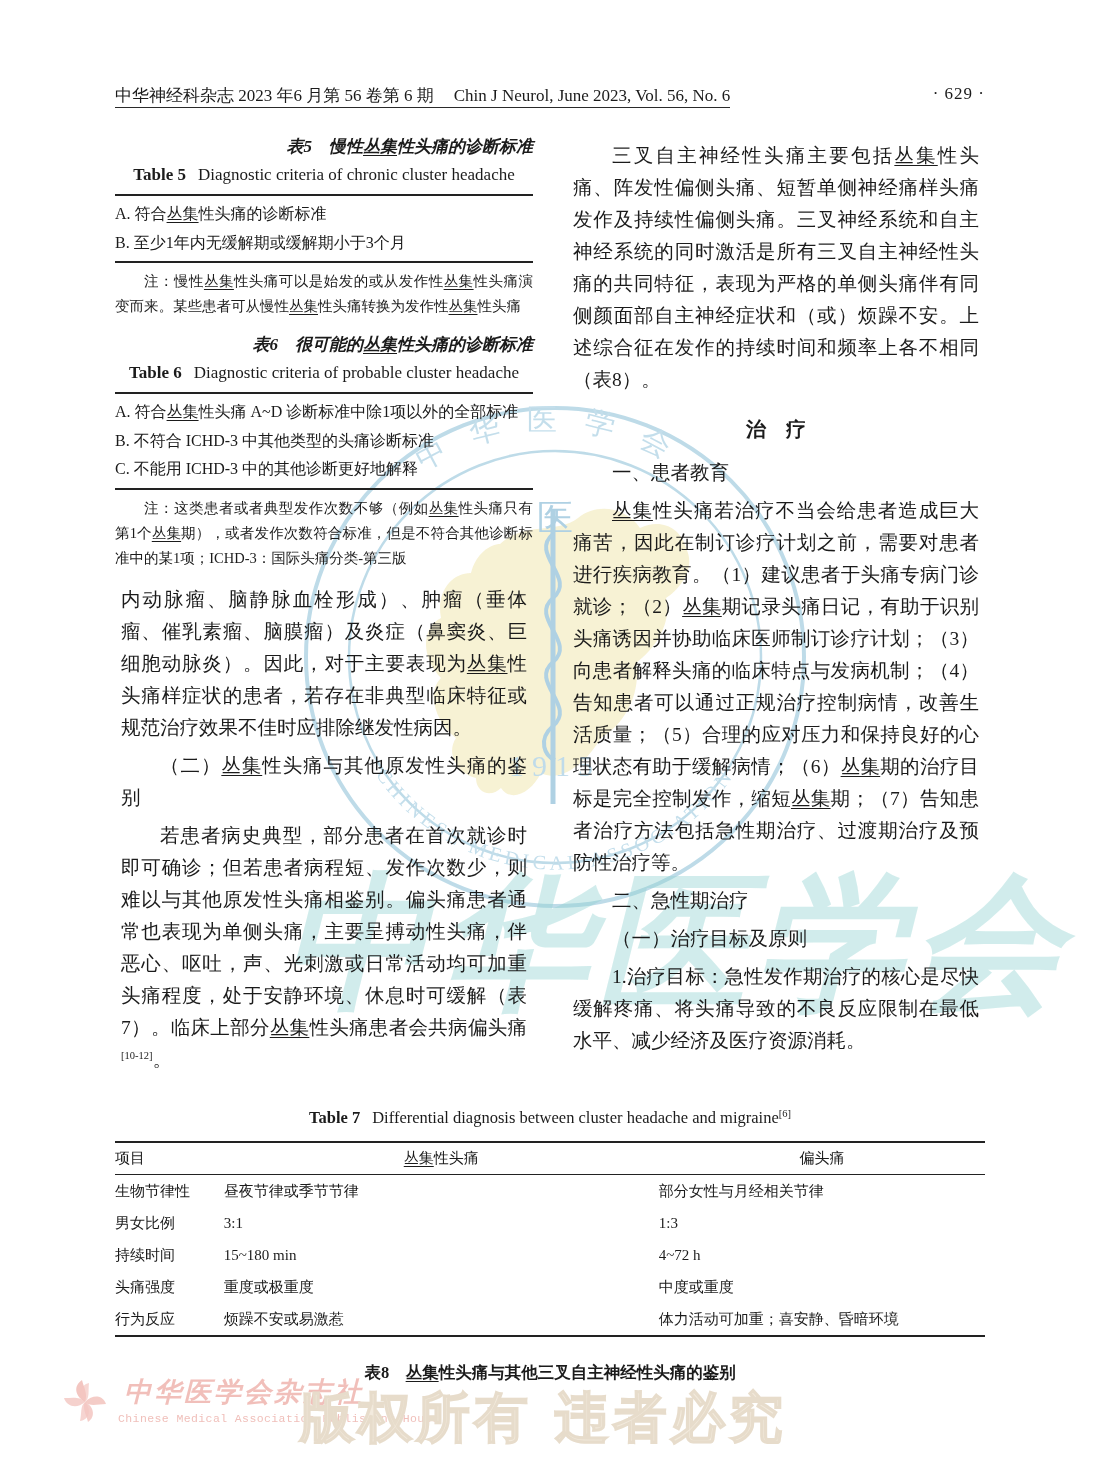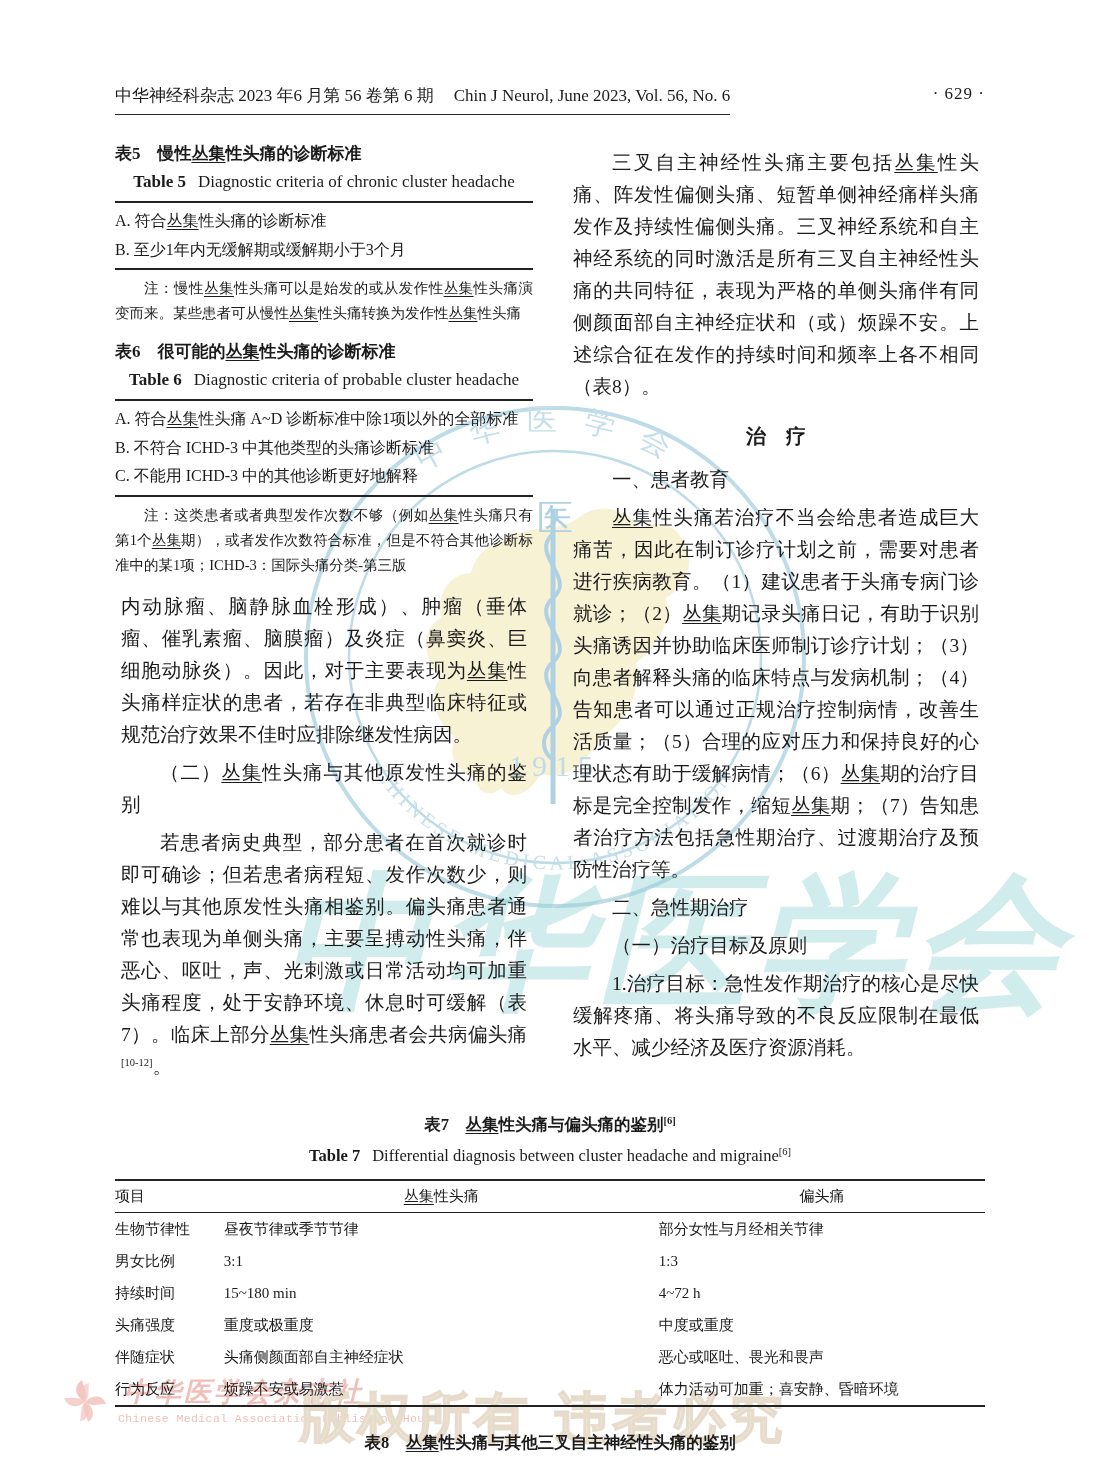--- a/index.html
+++ b/index.html
@@ -3,31 +3,31 @@
 <meta charset="utf-8">
 <style>
   html,body{margin:0;padding:0;background:#e8e8e8;}
   .page{width:1100px;height:1482px;position:relative;background:#ffffff;overflow:hidden;
         font-family:"Liberation Serif","DejaVu Serif",serif;color:#1b1b1b;margin:0 auto;}
   .wm-layer{position:absolute;inset:0;z-index:0;}
   .content{position:absolute;inset:0;z-index:1;padding:84px 115px 0 115px;box-sizing:border-box;}
 
   
   .page-header{display:flex;justify-content:space-between;align-items:flex-start;font-size:17px;}
-  .ph-left{border-bottom:1.5px solid #2a2a2a;padding-bottom:7px;}
+  .ph-left{border-bottom:1.5px solid #2a2a2a;}
   .ph-left .cn{margin-right:20px;}
   .page-num{letter-spacing:1px;}
 
   
   .columns{display:flex;gap:34px;margin-top:26px;}
   .col{flex:1 1 0;font-size:19.5px;line-height:32px;text-align:justify;}
 
   
   .mini-table{margin-bottom:13px;}
-  .mt-title-cn{font-weight:bold;font-size:17px;text-align:left;line-height:25px;text-indent:0;}
+  .mt-title-cn{font-weight:bold;font-size:17px;text-align:right;line-height:25px;text-indent:0;font-style:italic;}
   .mt-title-en{font-size:17px;text-align:center;line-height:25px;margin-top:3px;text-indent:0;}
   .mt-title-en b{margin-right:12px;}
   .mt-rows{border-top:2px solid #222;border-bottom:2px solid #222;padding:4px 0;margin-top:7px;
            font-size:16px;line-height:28.5px;}
   .mt-note{font-size:14.5px;line-height:25px;text-indent:2em;margin-top:6px;text-align:justify;}
 
   .body-para{text-indent:2em;margin:6px;}
   .body-para.noindent{text-indent:0;}
   .sec-heading{font-weight:bold;text-align:center;font-size:20px;margin:17px 0 12px 0;text-indent:0;}
   .sup{vertical-align:super;font-size:10.5px;line-height:0;}
@@ -141,21 +141,20 @@
         <p class="sec-heading">治　疗</p>
         <p class="body-para umk">一、患者教育</p>
         <p class="body-para umk"><u>丛集</u>性头痛若治疗不当会给患者造成巨大痛苦，因此在制订诊疗计划之前，需要对患者进行疾病教育。（1）建议患者于头痛专病门诊就诊；（2）<u>丛集</u>期记录头痛日记，有助于识别头痛诱因并协助临床医师制订诊疗计划；（3）向患者解释头痛的临床特点与发病机制；（4）告知患者可以通过正规治疗控制病情，改善生活质量；（5）合理的应对压力和保持良好的心理状态有助于缓解病情；（6）<u>丛集</u>期的治疗目标是完全控制发作，缩短<u>丛集</u>期；（7）告知患者治疗方法包括急性期治疗、过渡期治疗及预防性治疗等。</p>
         <p class="body-para umk">二、急性期治疗</p>
         <p class="body-para umk">（一）治疗目标及原则</p>
         <p class="body-para umk">1.治疗目标：急性发作期治疗的核心是尽快缓解疼痛、将头痛导致的不良反应限制在最低水平、减少经济及医疗资源消耗。</p>
       </div>
     </div>
 
     <div class="big-table">
-      <div class="bt-title-cn"><span class="umk">表7　<u>丛集</u>性头痛与偏头痛的鉴别</span><span class="sup">[6]</span></div>
       <div class="bt-title-en">
         <b>Table 7</b><span>Differential diagnosis between cluster headache and migraine</span><span class="sup">[6]</span>
       </div>
       <table>
         <colgroup>
             <col style="width:12.5%">
             <col style="width:50%">
             <col style="width:37.5%">
           </colgroup>
         <thead>
@@ -178,25 +177,20 @@
           </tr>
           <tr>
             <td class="l">持续时间</td>
             <td class="l">15~180 min</td>
             <td class="l">4~72 h</td>
           </tr>
           <tr>
             <td class="l">头痛强度</td>
             <td class="l">重度或极重度</td>
             <td class="l">中度或重度</td>
-          </tr>
-          <tr>
-            <td class="l">伴随症状</td>
-            <td class="l">头痛侧颜面部自主神经症状</td>
-            <td class="l">恶心或呕吐、畏光和畏声</td>
           </tr>
           <tr>
             <td class="l">行为反应</td>
             <td class="l">烦躁不安或易激惹</td>
             <td class="l">体力活动可加重；喜安静、昏暗环境</td>
           </tr>
         </tbody>
       </table>
     </div>
 

